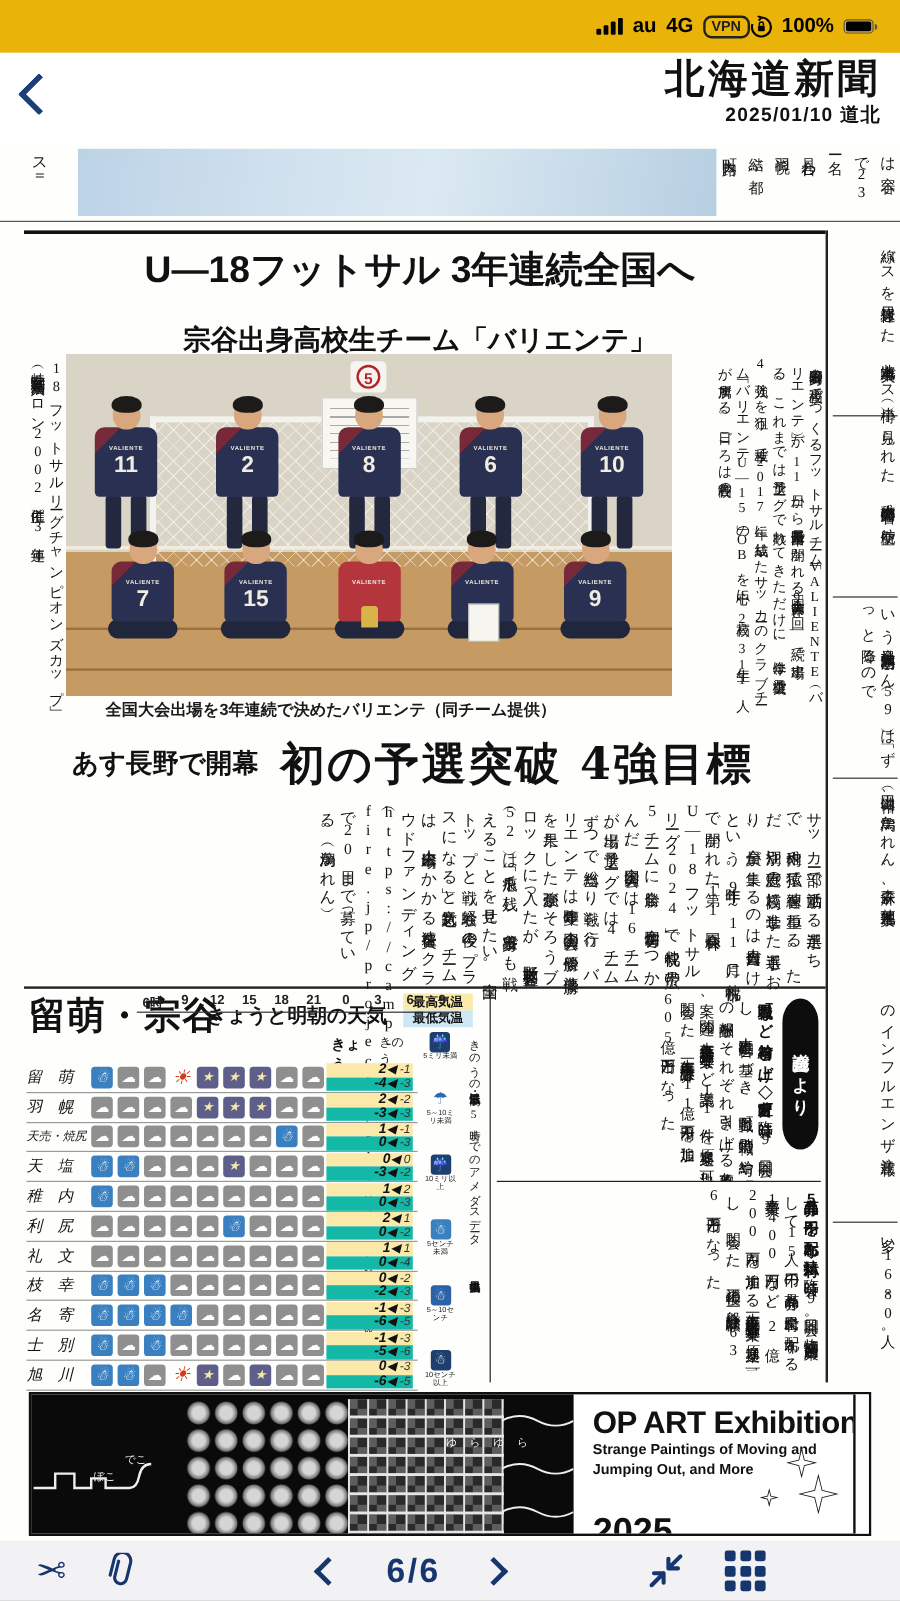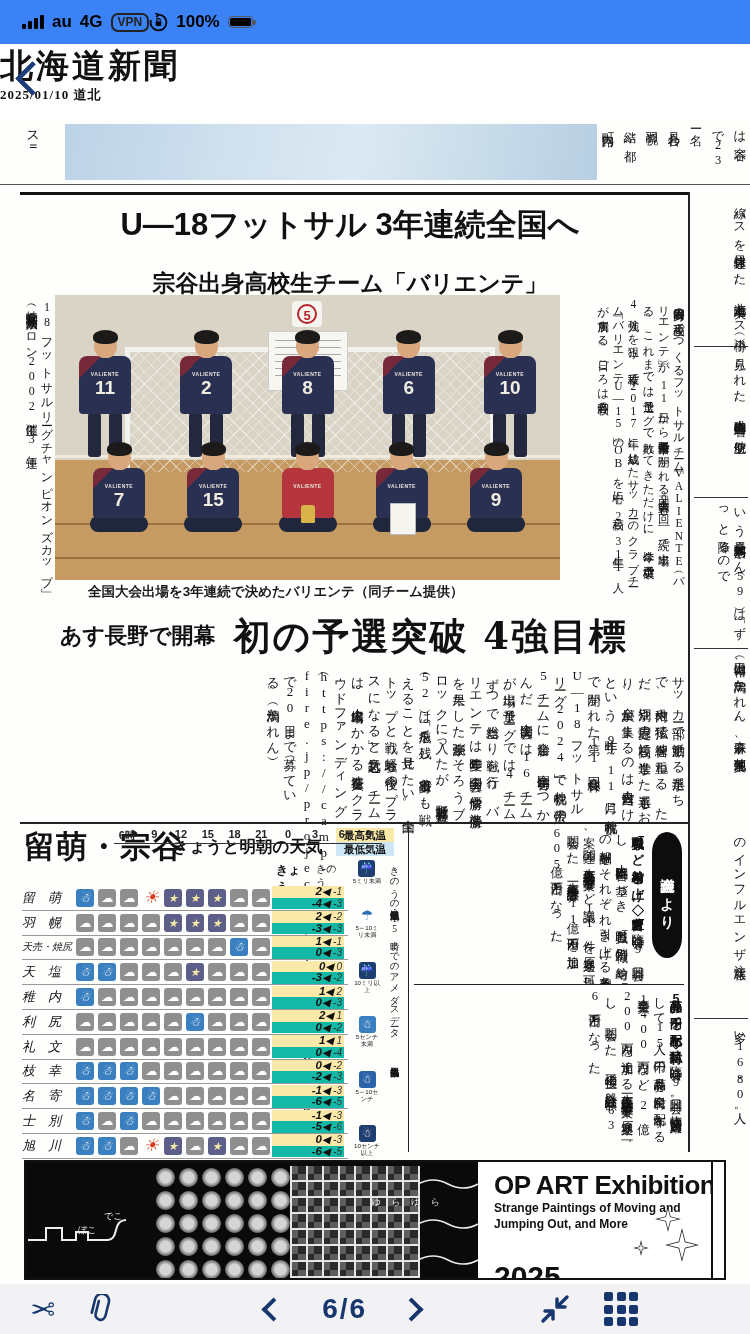--- a/index.html
+++ b/index.html
@@ -1,35 +1,35 @@
 <!DOCTYPE html>
 <html><head>
 <meta charset="utf-8">
 <style>
   html,body{margin:0;padding:0;background:#777;}
   .canvas{position:relative;width:750px;height:1334px;background:#fff;overflow:hidden;
     font-family:"Liberation Sans",sans-serif;color:#111;margin:0 auto;}
   
   .statusbar{position:absolute;left:0;top:0;width:750px;height:44px;display:flex;align-items:center;
-    justify-content:flex-start;padding:0 22px;box-sizing:border-box;background:#3b82f6;}
+    justify-content:flex-end;padding:0 22px;box-sizing:border-box;background:#eab308;}
   .sb-left,.sb-right{display:flex;align-items:center;gap:8px;}
   .sig{display:flex;align-items:flex-end;gap:2px;height:14px;}
   .sig i{display:block;width:4px;background:#000;border-radius:1px;}
   .sb-txt{font-size:17px;font-weight:bold;color:#000;}
   .vpn{border:2px solid #222;border-radius:7px;font-size:12px;font-weight:bold;padding:0 5px;line-height:15px;color:#222;}
   .sb-time{position:absolute;left:0;right:0;text-align:center;font-size:17px;font-weight:bold;pointer-events:none;}
   .battery{position:relative;width:25px;height:12px;border:1.5px solid #555;border-radius:3.5px;padding:1px;box-sizing:border-box;}
   .battery i{display:block;height:100%;background:#000;border-radius:1.5px;}
   .battery::after{content:"";position:absolute;right:-4px;top:3px;width:2.5px;height:5px;background:#555;border-radius:0 2px 2px 0;}
   
-  .apphdr{position:absolute;left:0;top:44px;width:734px;height:76px;background:#fff;text-align:left;}
+  .apphdr{position:absolute;left:0;top:44px;width:734px;height:76px;background:#fff;text-align:right;}
   .backchev{position:absolute;left:20px;top:22px;width:20px;height:20px;border-left:5px solid #1d3e7b;
     border-bottom:5px solid #1d3e7b;transform:rotate(45deg);border-radius:2px;cursor:pointer;}
   .apptitle{font-family:"DejaVu Serif",serif;font-weight:bold;font-size:33px;letter-spacing:3px;line-height:40px;padding-top:2px;}
-  .appdate{font-size:13px;font-weight:bold;letter-spacing:1px;font-family:Liberation Serif, serif;}
+  .appdate{font-size:16px;font-weight:bold;letter-spacing:1px;}
   
   .news{position:absolute;left:0;top:120px;width:750px;height:1164px;background:#fefefc;overflow:hidden;
     font-family:"Liberation Serif",serif;}
   .vt{writing-mode:vertical-rl;text-orientation:upright;letter-spacing:1.5px;line-height:1.28;color:#141414;}
   .hairline{position:absolute;background:#333;}
   
   .topstrip{position:absolute;left:0;top:0;width:750px;height:64px;overflow:hidden;}
   .strip-img{position:absolute;left:65px;top:4px;width:532px;height:56px;
     background:linear-gradient(100deg,#bcd3e6 0%,#cfe0ee 30%,#dbe9f2 55%,#b7cfe2 100%);}
   .strip-fragL{position:absolute;left:24px;top:2px;font-size:13px;}

